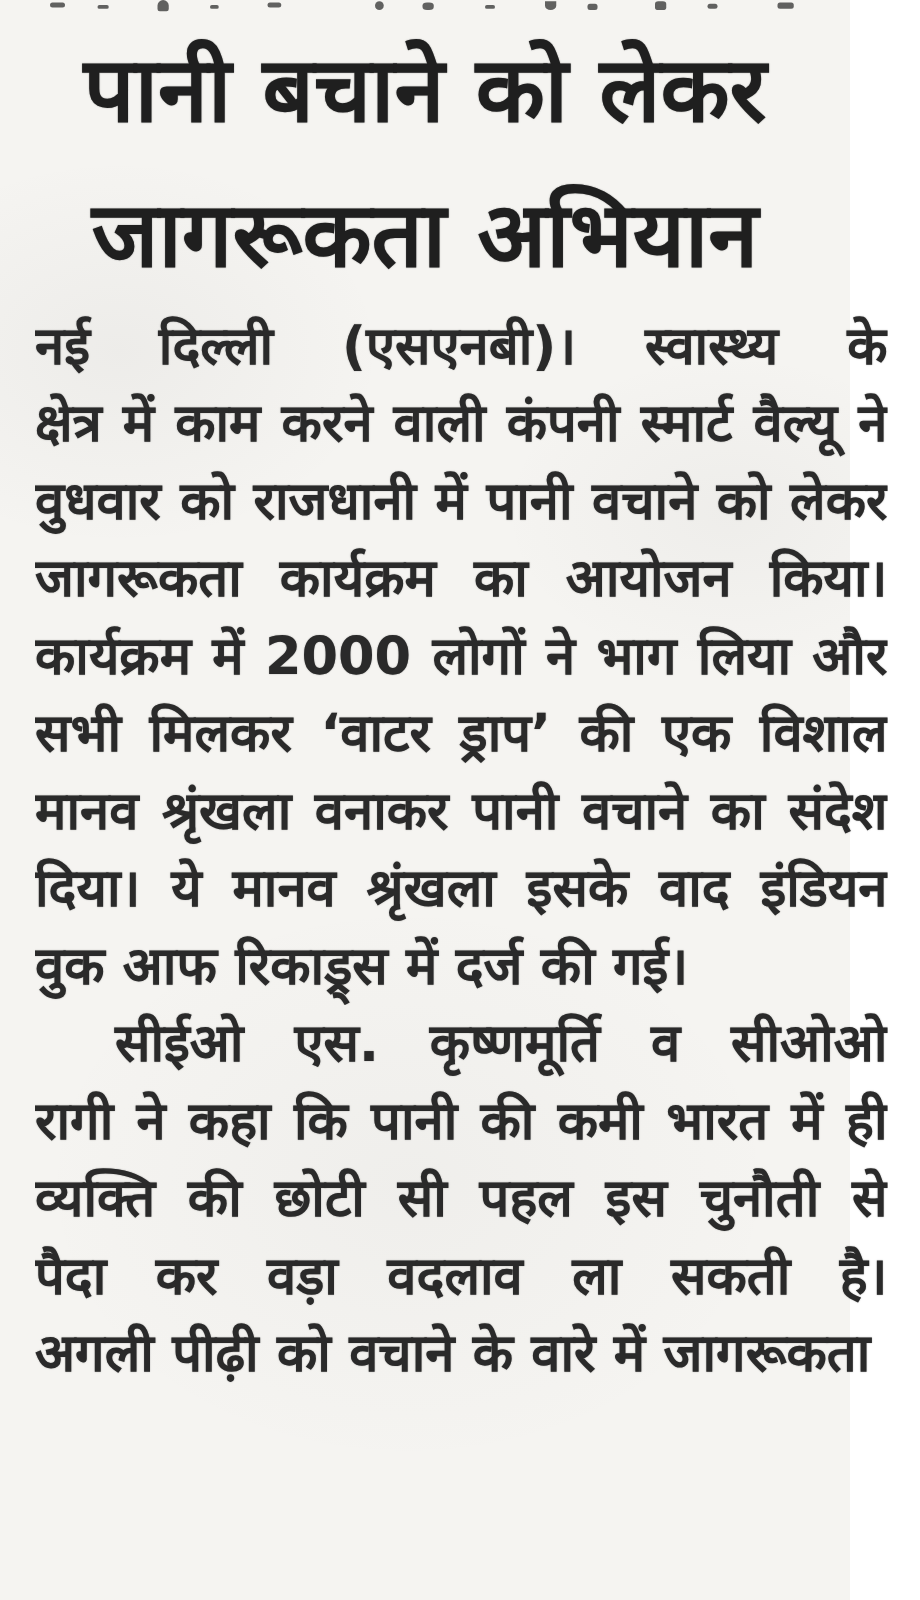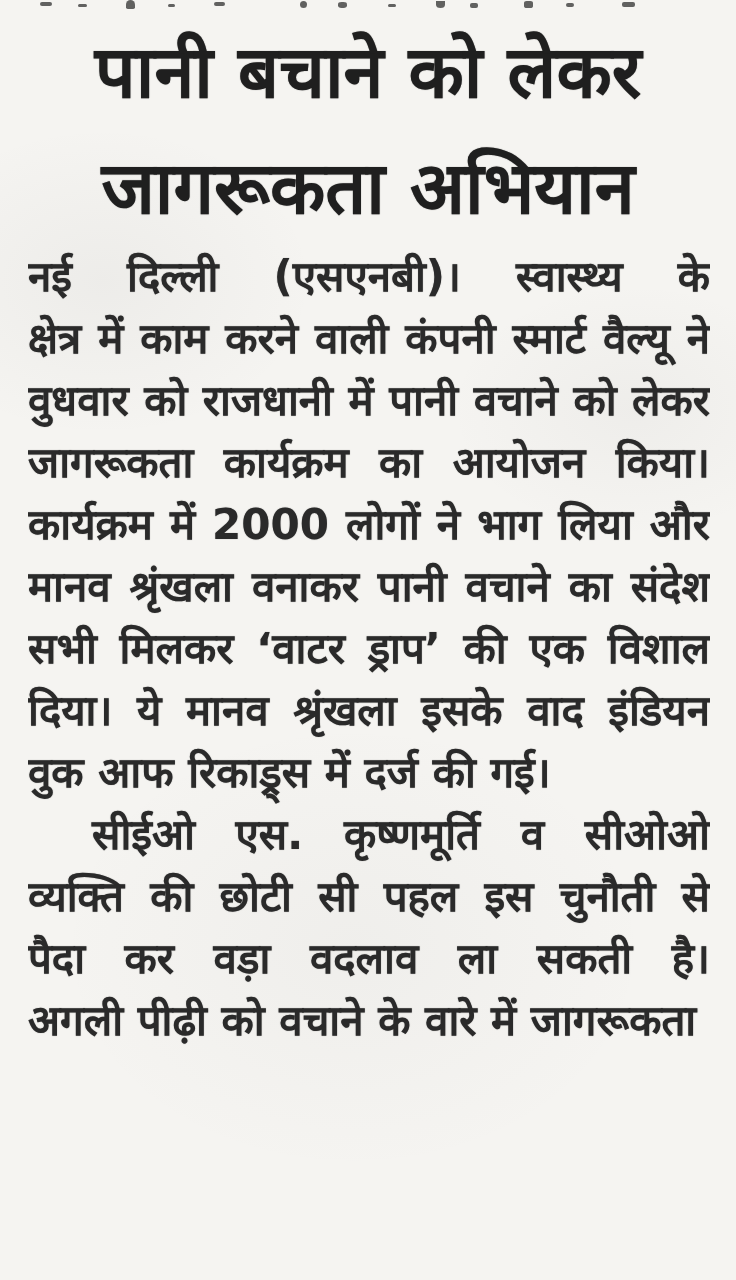--- a/index.html
+++ b/index.html
@@ -7,21 +7,21 @@
     padding: 0;
   }
   body {
     width: 736px;
     height: 1280px;
     overflow: hidden;
     font-family: "DejaVu Sans", sans-serif;
   }
   .page {
     position: relative;
-    width: 736px;
+    width: 680px;
     height: 1280px;
     background:
       radial-gradient(ellipse 300px 220px at 14% 22%, rgba(110,110,110,0.06), transparent 70%),
       radial-gradient(ellipse 260px 180px at 86% 32%, rgba(110,110,110,0.05), transparent 70%),
       radial-gradient(ellipse 420px 320px at 48% 74%, rgba(110,110,110,0.045), transparent 70%),
       #f5f4f1;
     color: #262626;
   }
   
   .top-fragments {
@@ -115,26 +115,27 @@
     <div class="headline-line">जागरूकता अभियान</div>
   </h1>
 
   <div class="article">
     <div class="para para1">
         <div class="body-line">नई दिल्ली (एसएनबी)। स्वास्थ्य के</div>
         <div class="body-line">क्षेत्र में काम करने वाली कंपनी स्मार्ट वैल्यू ने</div>
         <div class="body-line">वुधवार को राजधानी में पानी वचाने को लेकर</div>
         <div class="body-line">जागरूकता कार्यक्रम का आयोजन किया।</div>
         <div class="body-line">कार्यक्रम में 2000 लोगों ने भाग लिया और</div>
+        <div class="body-line">सभी मिलकर ‘वाटर ड्राप’ की एक विशाल</div>
         <div class="body-line">मानव श्रृंखला वनाकर पानी वचाने का संदेश</div>
-        <div class="body-line">सभी मिलकर ‘वाटर ड्राप’ की एक विशाल</div>
         <div class="body-line">दिया। ये मानव श्रृंखला इसके वाद इंडियन</div>
         <div class="body-line">वुक आफ रिकाड्र्स में दर्ज की गई।</div>
       </div>
     <div class="para para2">
         <div class="body-line">सीईओ एस. कृष्णमूर्ति व सीओओ त्रिमूर्ति</div>
+        <div class="body-line">रागी ने कहा कि पानी की कमी भारत में ही</div>
         <div class="body-line">व्यक्ति की छोटी सी पहल इस चुनौती से हमारी</div>
         <div class="body-line">पैदा कर वड़ा वदलाव ला सकती है।</div>
         <div class="body-line">अगली पीढ़ी को वचाने के वारे में जागरूकता</div>
       </div>
   </div>
 
 </div>
 
 </body></html>

